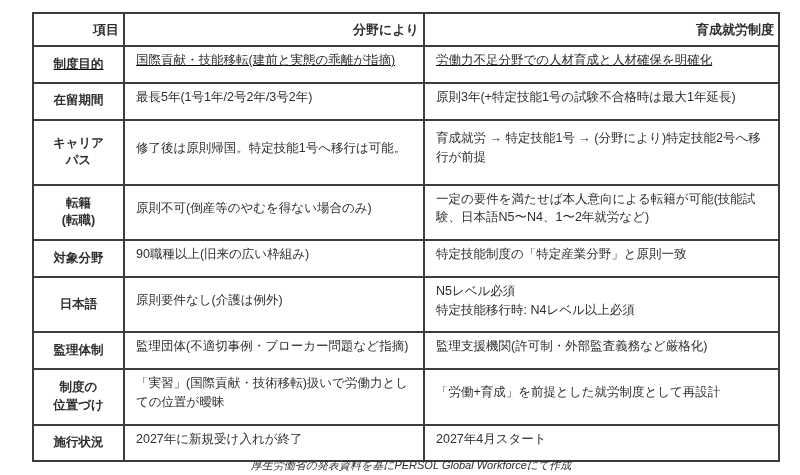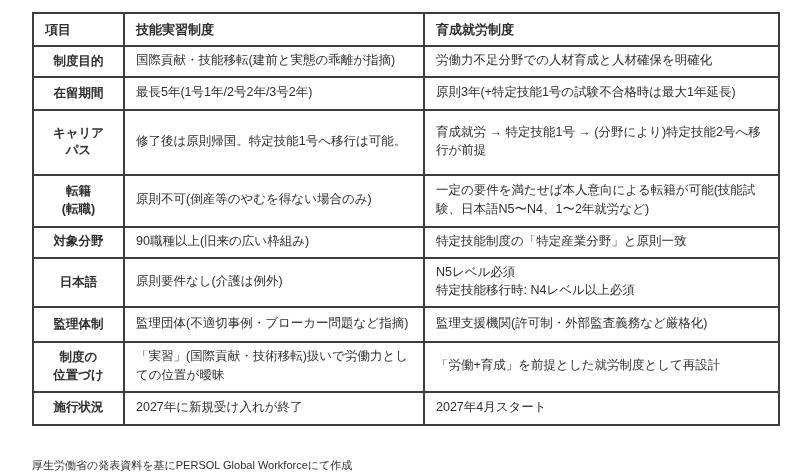--- a/index.html
+++ b/index.html
@@ -19,73 +19,74 @@
   }
   .compare th, .compare td {
     border: 2px solid #3d3d3d;
     color: #2e2e2e;
     vertical-align: middle;
     white-space: pre-line;
   }
   .compare th {
     font-size: 13px;
     font-weight: bold;
-    text-align: left;
-    padding: 2px 11px;
+    text-align: right;
+    padding: 2px 4px;
   }
   .compare td.rowlabel {
     font-size: 12.5px;
     font-weight: bold;
     text-align: center;
     padding: 2px 4px;
     line-height: 1.4;
   }
   .compare td.content {
     font-size: 12.5px;
     text-align: left;
-    padding: 4px 9px 6px 11px;
+    padding: 4px 9px 12px 11px;
     line-height: 1.5;
   }
   
   tr.h-header { height: 33px; }
-  tr.h-r0 { height: 24px; }
+  tr.h-r0 { height: 24px; text-decoration: underline; }
   tr.h-r1 { height: 33px; }
   tr.h-r2 { height: 65px; border-radius: 22px; }
   tr.h-r3 { height: 52px; }
   tr.h-r4 { height: 26px; }
   tr.h-r5 { height: 40px; border-radius: 23px; }
   tr.h-r6 { height: 35px; border-radius: 8px; }
   tr.h-r7 { height: 35px; }
   tr.h-r8 { height: 48px; }
   tr.h-r9 { height: 33px; margin-top: 43px; }
 
   .source {
     position: absolute;
     left: 32px; top: 458px;
     width: 758px;
-    text-align: left;
+    text-align: center;
     font-size: 11px;
     color: #2e2e2e;
+    font-style: italic;
   }
 </style>
 </head>
 <body>
 
 <div class="page">
 
   <table class="compare">
     <colgroup>
       <col style="width:91px">
       <col style="width:300px">
       <col style="width:355px">
     </colgroup>
     <thead>
       <tr class="h-header">
         <th>項目</th>
-        <th>技能実習制度</th>
+        <th>分野により</th>
         <th>育成就労制度</th>
       </tr>
     </thead>
     <tbody>
       <tr class="h-r0">
         <td class="rowlabel">制度目的</td>
         <td class="content">国際貢献・技能移転(建前と実態の乖離が指摘)</td>
         <td class="content">労働力不足分野での人材育成と人材確保を明確化</td>
       </tr>
       <tr class="h-r1">

